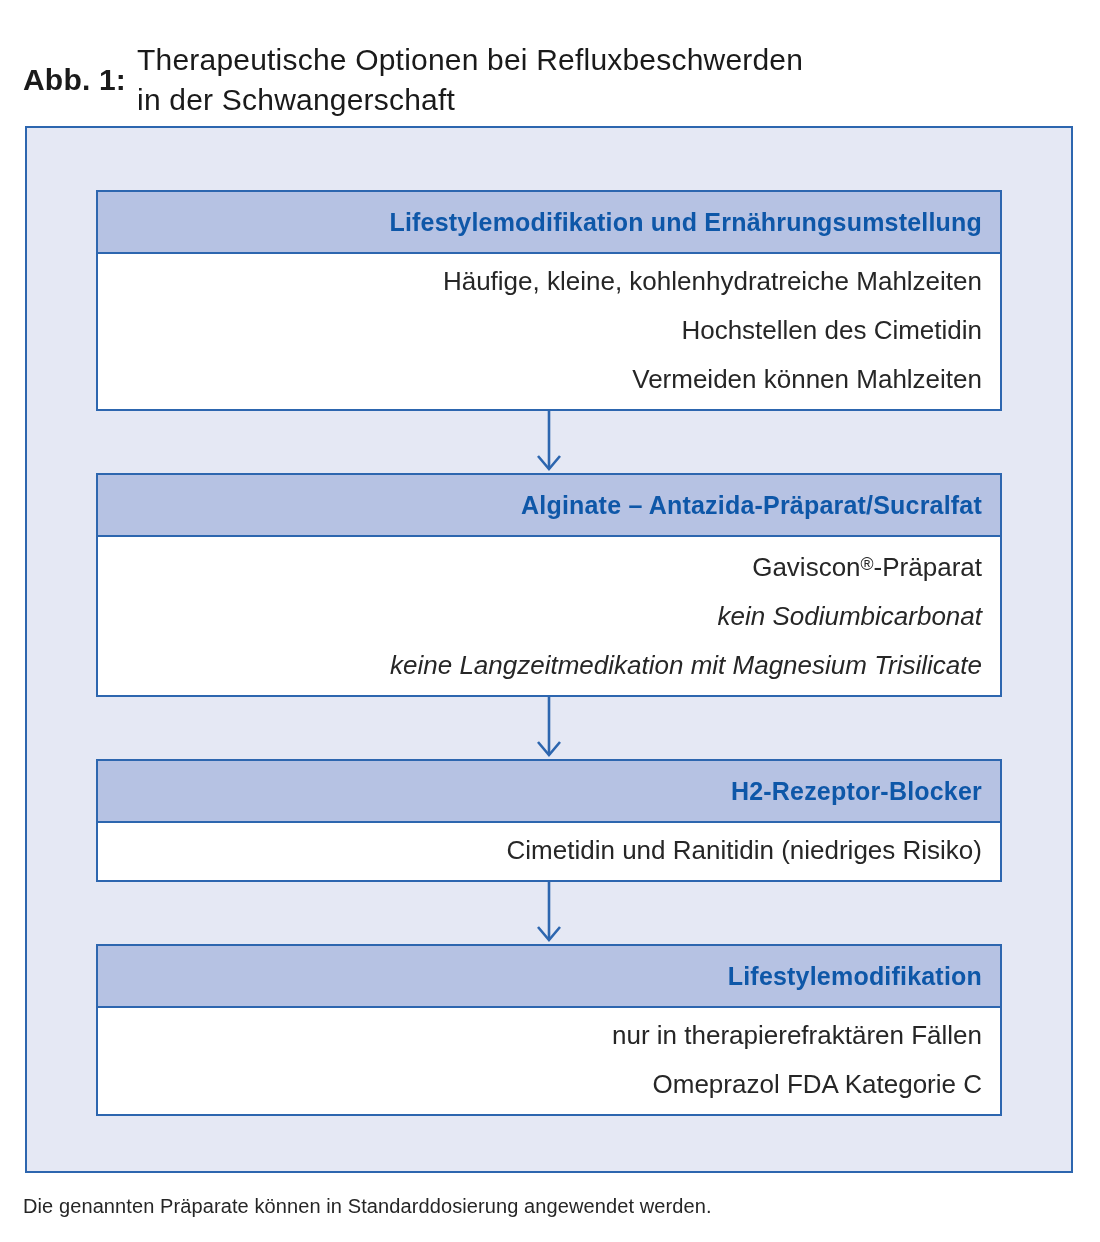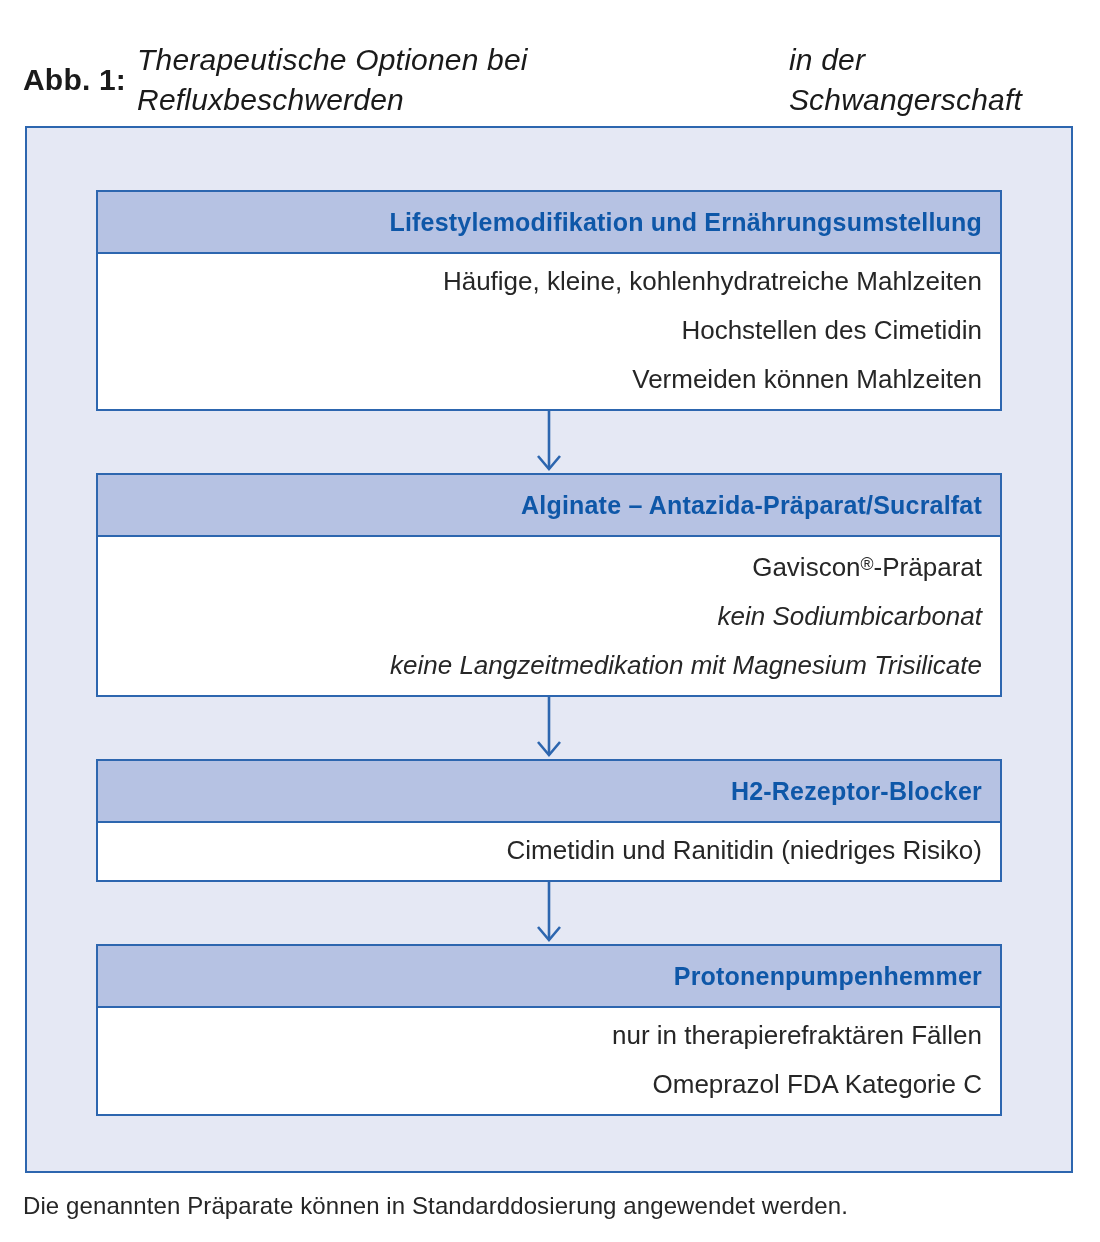--- a/index.html
+++ b/index.html
@@ -29,21 +29,21 @@
     font-size:30px;
     line-height:40px;
     letter-spacing:0.2px;
     color:#1a1a1a;
   }
   .fig-label{
     font-weight:bold;
     margin-right:11px;
     white-space:nowrap;
   }
-  .fig-title{display:flex;flex-direction:row;font-style:italic;}
+  .fig-title{display:flex;flex-direction:column;}
   .panel{
     position:absolute;
     left:25px;
     top:126px;
     width:1048px;
     height:1047px;
     background:var(--panel-bg);
     border:2px solid var(--accent);
     padding-top:62px;
   }
@@ -88,21 +88,21 @@
   .arrow-zone svg line,
   .arrow-zone svg polyline{
     stroke:var(--accent);
     stroke-width:2.6;
     fill:none;
   }
   .footnote{
     position:absolute;
     left:23px;
     top:1190px;
-    font-size:24px;
+    font-size:20px;
     line-height:32px;
     color:var(--text);
     letter-spacing:0.1px;
   }
 </style>
 </head>
 <body>
 
 <div class="page">
 
@@ -155,21 +155,21 @@
   </div>
 
   <div class="arrow-zone">
     <svg width="30" height="62" viewBox="0 0 30 62">
       <line x1="15" y1="0" x2="15" y2="58"></line>
       <polyline points="4,45 15,58 26,45"></polyline>
     </svg>
   </div>
 
   <div class="fbox">
-    <div class="fbox-header">Protonenpumpenhemmer</div>
+    <div class="fbox-header">Lifestylemodifikation</div>
     <div class="fbox-body">
           <div class="fbox-line">nur in therapierefraktären Fällen</div>
           <div class="fbox-line">Omeprazol FDA Kategorie C</div>
         </div>
   </div>
 </div>
 
   <div class="footnote">Die genannten Präparate können in Standarddosierung angewendet werden.</div>
 
 </div>

